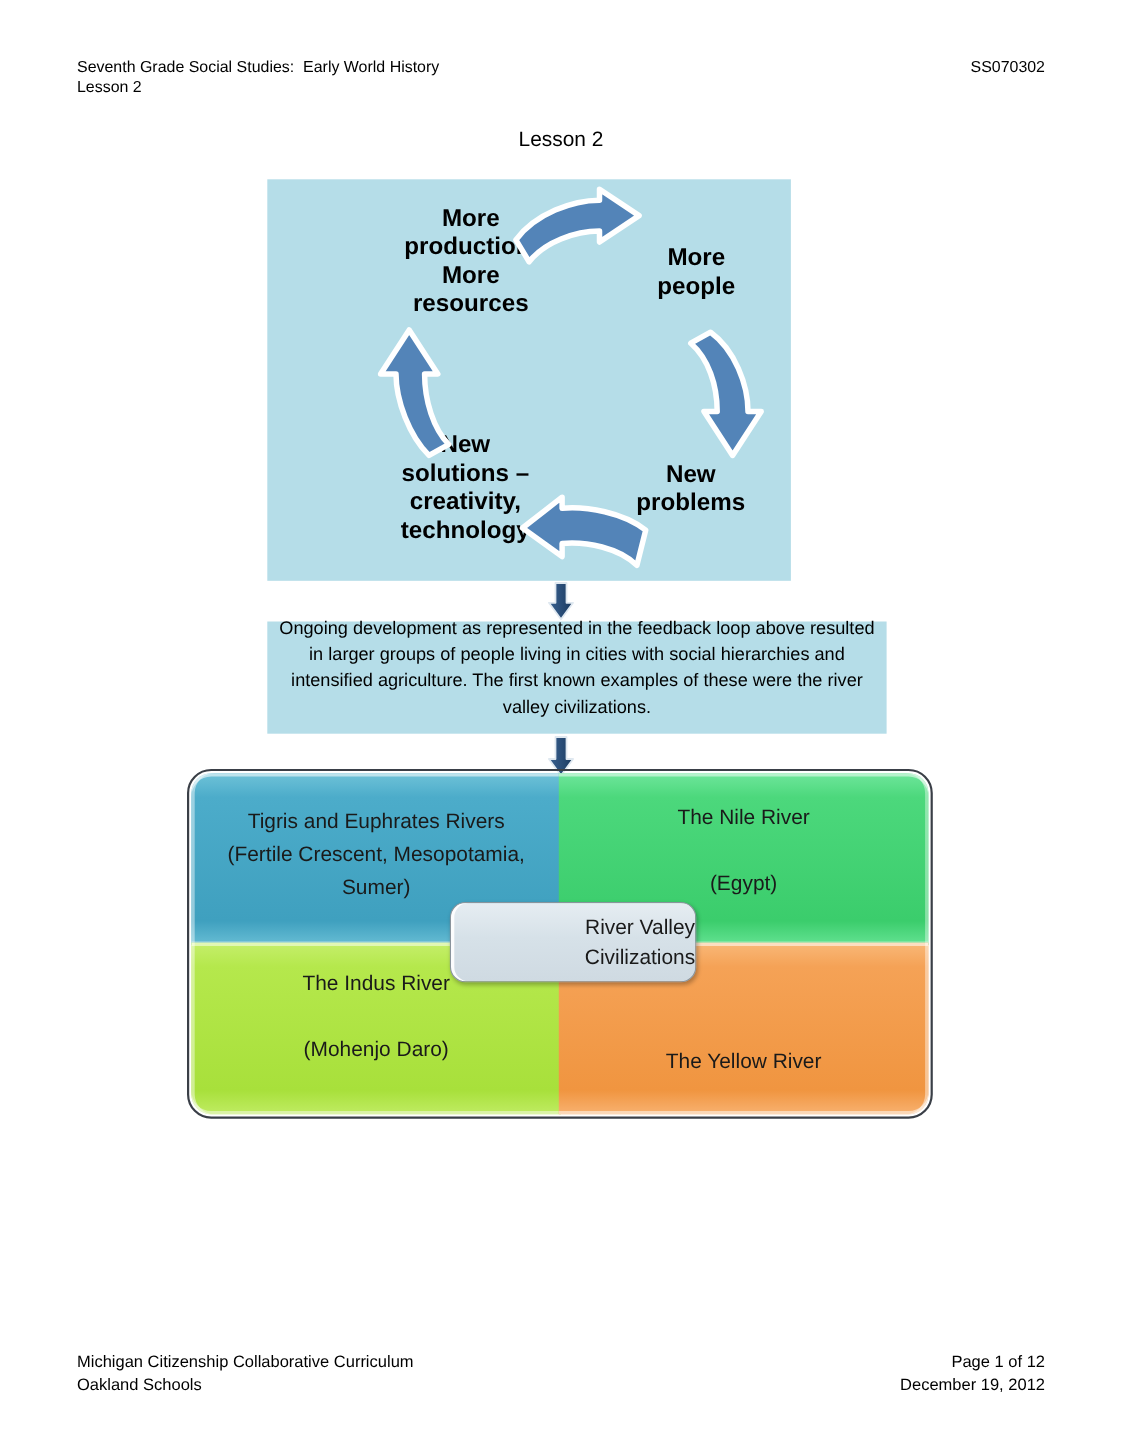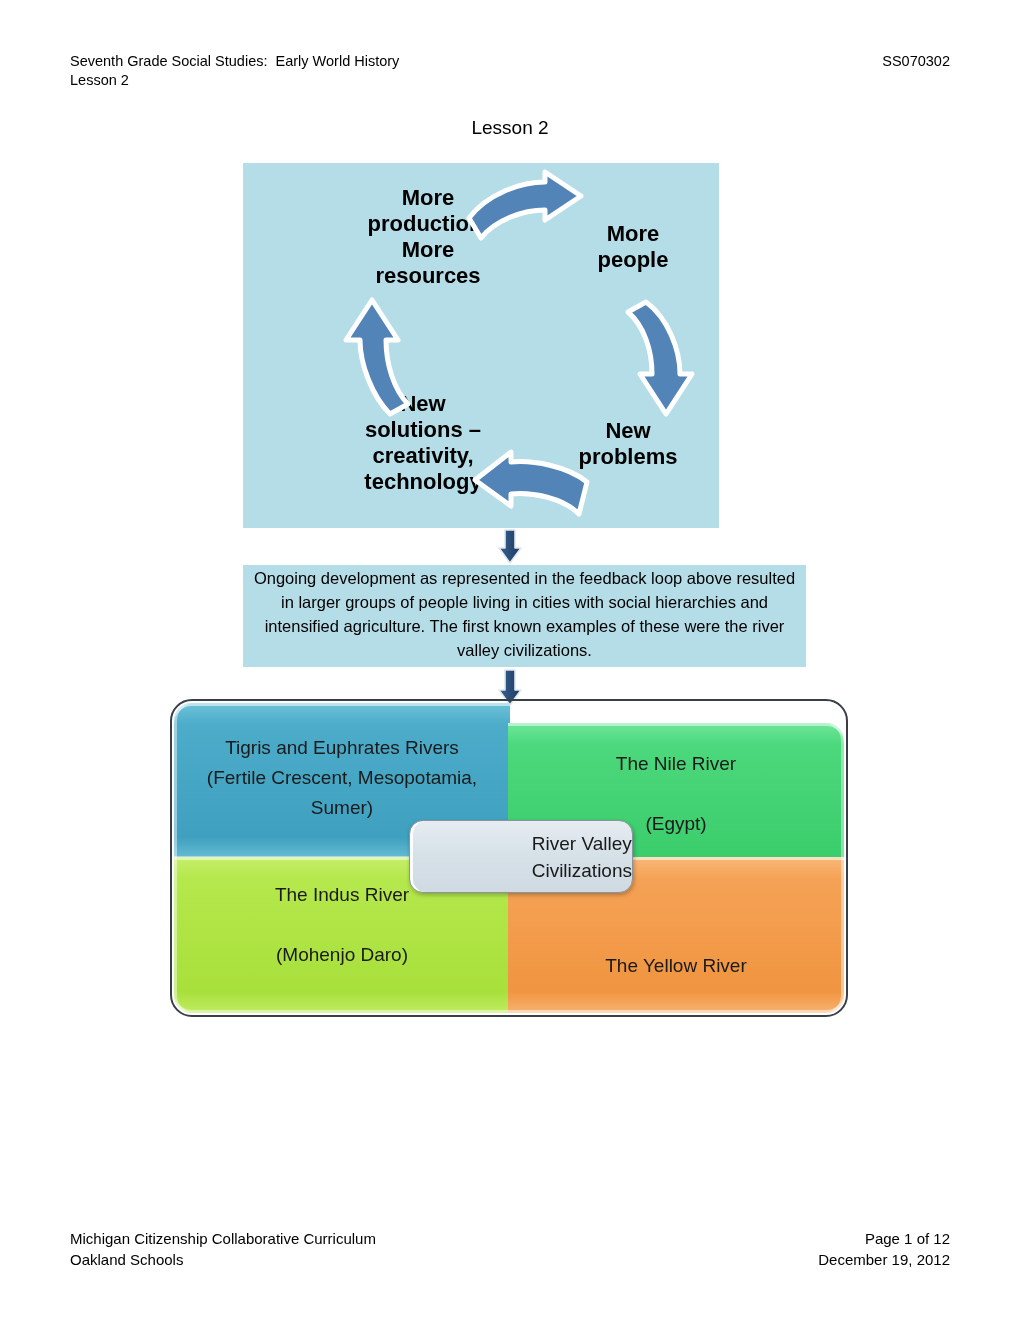--- a/index.html
+++ b/index.html
@@ -67,23 +67,23 @@
   .conn-1 { top: 528px; }
   .conn-2 { top: 668px; }
 
   
   .desc-panel {
     position: absolute;
     left: 243px; top: 565px;
     width: 563px; height: 102px;
     background: #b5dde8;
     display: flex;
-    align-items: flex-start;
+    align-items: flex-end;
     justify-content: center;
-    padding: 1px 10px;
+    padding: 12px 10px;
   }
   .desc-text {
     font-size: 16.5px;
     line-height: 24px;
     color: #000;
     text-align: center;
   }
 
   
   .rv-wrap {
@@ -113,21 +113,20 @@
     padding-top: 30px;
   }
   .rv-tr {
     left: 334px; top: 0;
     background: linear-gradient(180deg,#6ee69b 0%,#4cd87c 14%,#3bcd6c 86%,#63e292 100%);
     border-radius: 0 18px 0 0;
     box-shadow: inset 0 3px 0 rgba(255,255,255,.5), inset 0 -3px 0 rgba(255,255,255,.4),
                 inset -3px 0 0 rgba(255,255,255,.4);
     align-items: flex-start;
     padding-top: 26px;
-    margin-top: 20px;
   }
   .rv-bl {
     left: 0; top: 154px;
     background: linear-gradient(180deg,#c5ef6b 0%,#b5e84c 14%,#a8e03b 86%,#c0ec63 100%);
     border-radius: 0 0 0 18px;
     box-shadow: inset 0 3px 0 rgba(255,255,255,.5), inset 0 -3px 0 rgba(255,255,255,.45),
                 inset 3px 0 0 rgba(255,255,255,.45);
     align-items: center;
     padding-bottom: 26px;
   }

